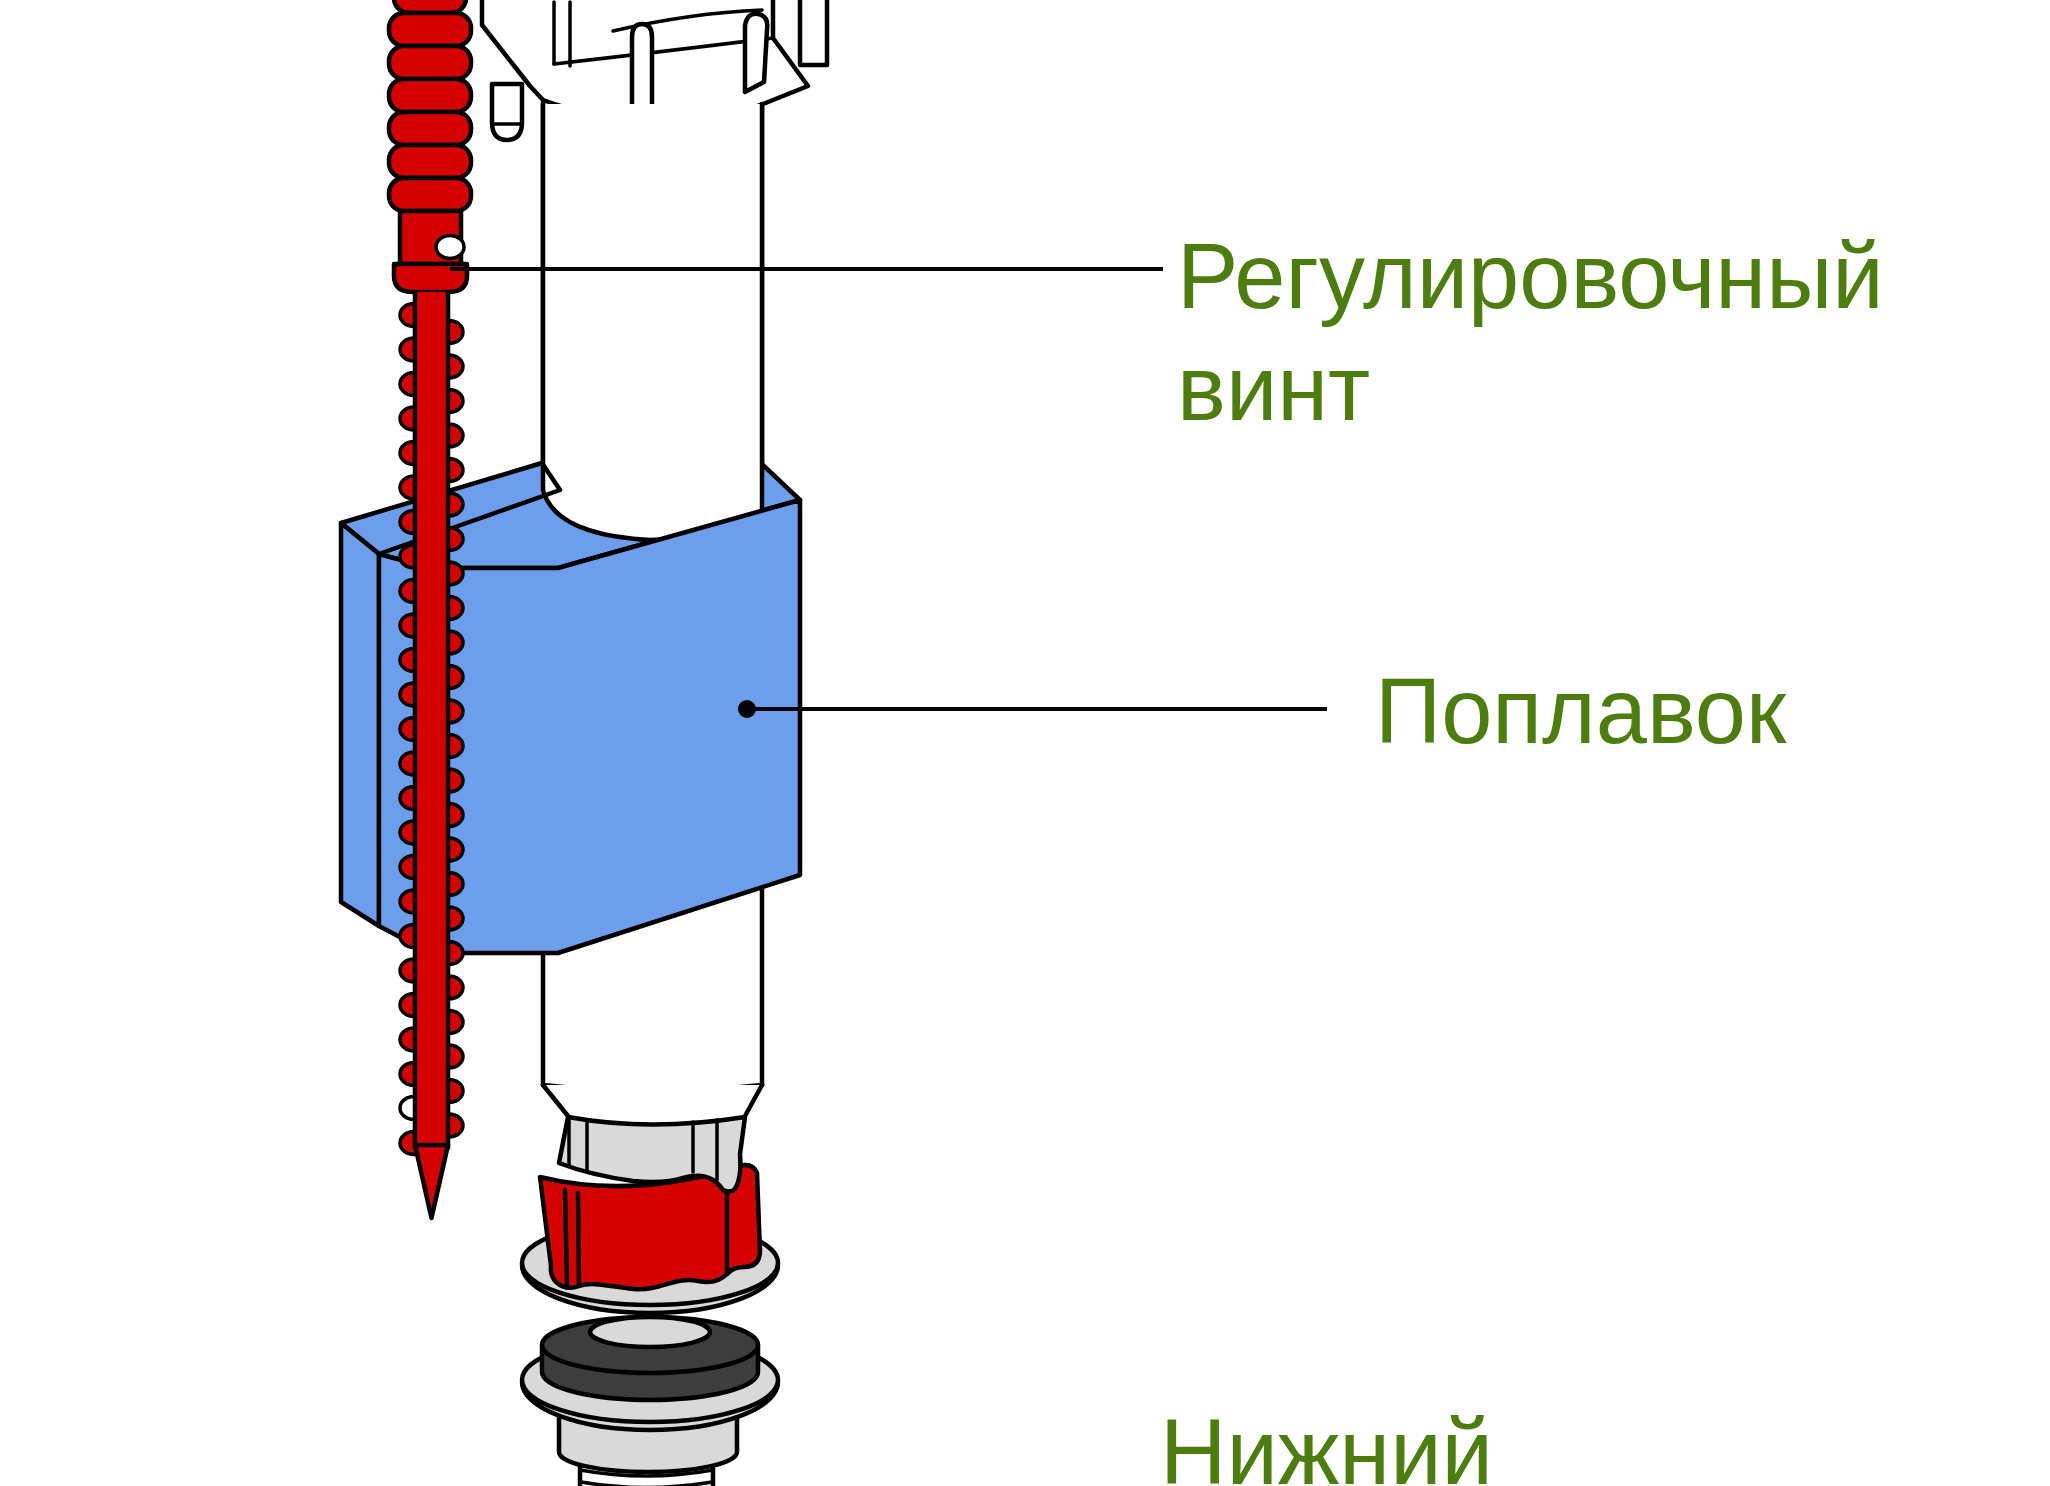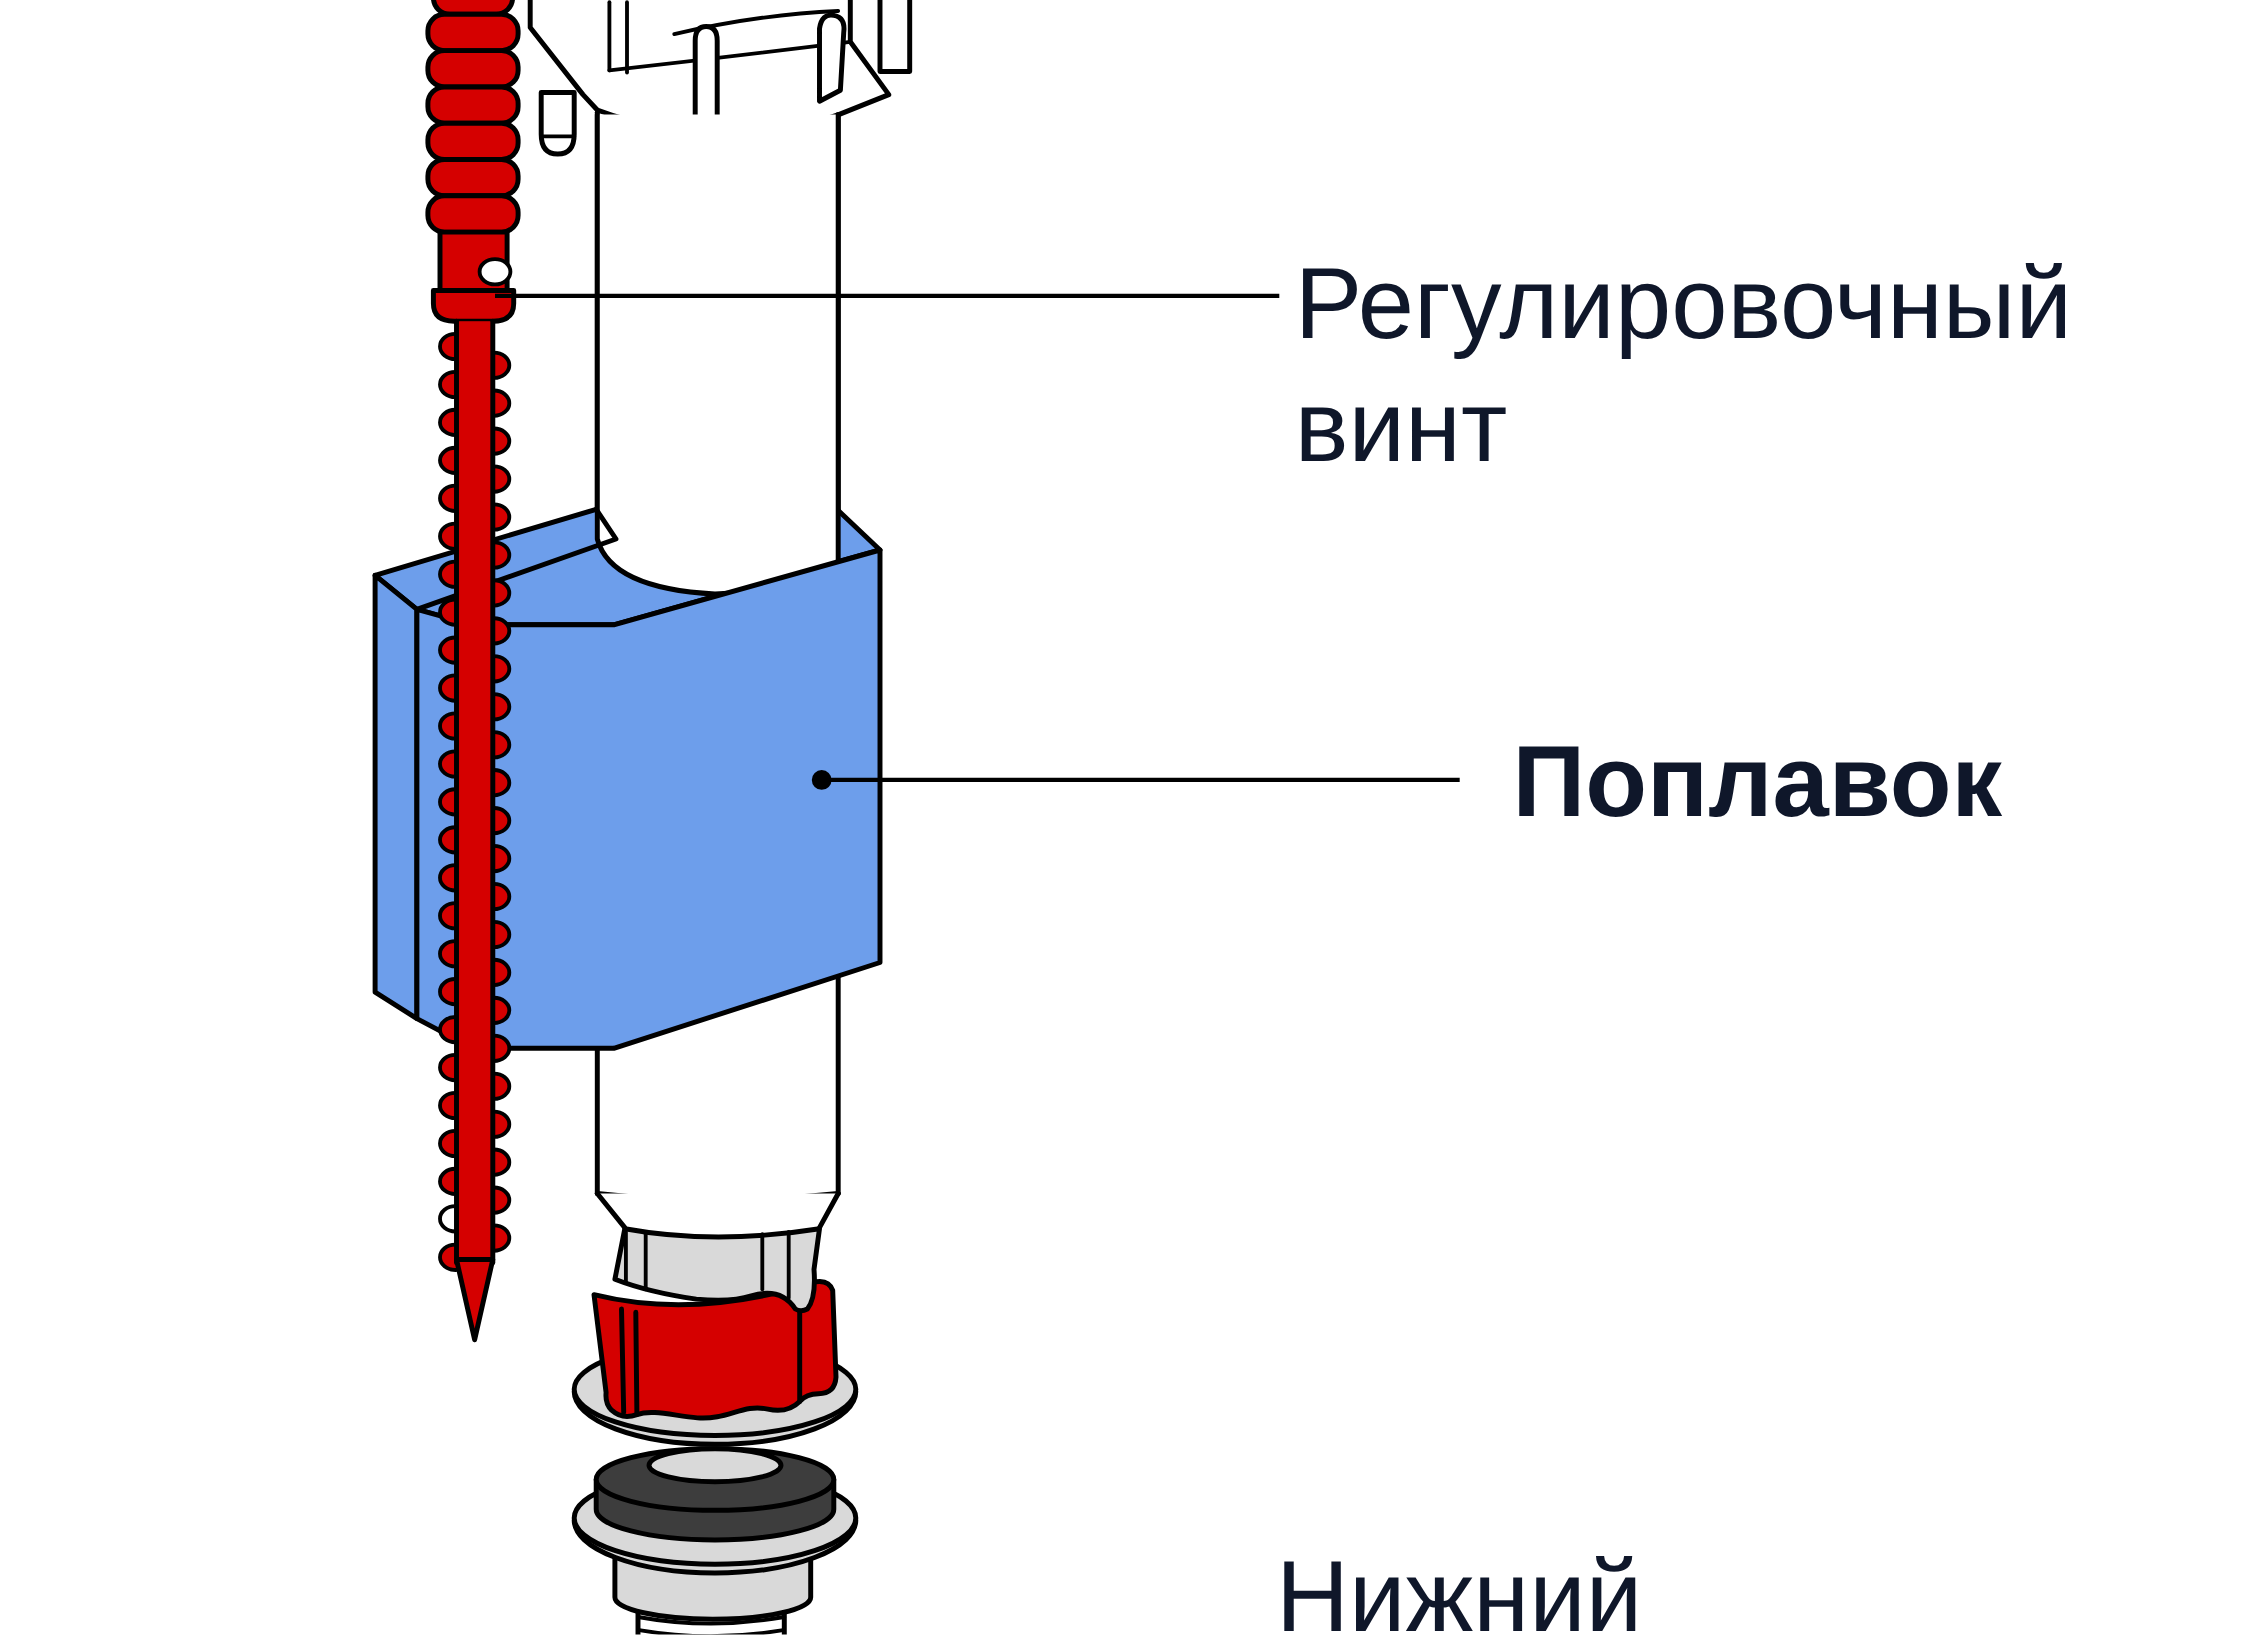--- a/index.html
+++ b/index.html
@@ -3,25 +3,25 @@
 <meta charset="utf-8">
 <style>
   html,body{margin:0;padding:0;}
   body{
     width:2050px;height:1486px;position:relative;overflow:hidden;
     background:var(--c-white,#fff);
     font-family:"Liberation Sans", sans-serif;
   }
   #scene{position:absolute;left:0;top:0;}
   .lbl{
-    position:absolute;color:#0f172a;font-size:92px;line-height:112px;
+    position:absolute;color:#4d7c0f;font-size:92px;line-height:112px;
     letter-spacing:0px;white-space:normal;
   }
   #lbl-adjustment-screw{left:1177px;top:220px;width:780px;}
-  #lbl-float{left:1375px;top:655px;width:600px;font-weight:bold;}
+  #lbl-float{left:1375px;top:655px;width:600px;}
   #lbl-bottom{left:1160px;top:1396px;width:600px;}
   
   .ln{fill:none;stroke:var(--c-outline,#000);stroke-width:4.5;stroke-linejoin:round;stroke-linecap:round;}
   .thin{stroke-width:3.5;}
   .white{fill:var(--c-white,#fff);stroke:var(--c-outline,#000);stroke-width:4.5;stroke-linejoin:round;}
   .whitefill{fill:var(--c-white,#fff);stroke:none;}
   .red{fill:var(--c-screw-red,#d50000);stroke:var(--c-outline,#000);stroke-width:4.5;stroke-linejoin:round;}
   .redfill{fill:var(--c-screw-red,#d50000);stroke:none;}
   .blue{fill:var(--c-float-blue,#6d9eeb);stroke:var(--c-outline,#000);stroke-width:4.5;stroke-linejoin:round;}
   .gray{fill:var(--c-light-gray,#d9d9d9);stroke:var(--c-outline,#000);stroke-width:4.5;stroke-linejoin:round;}

